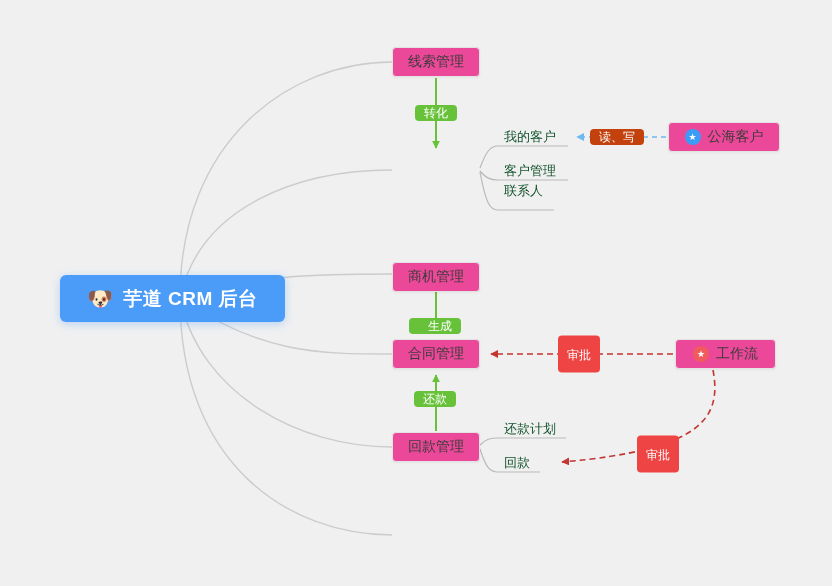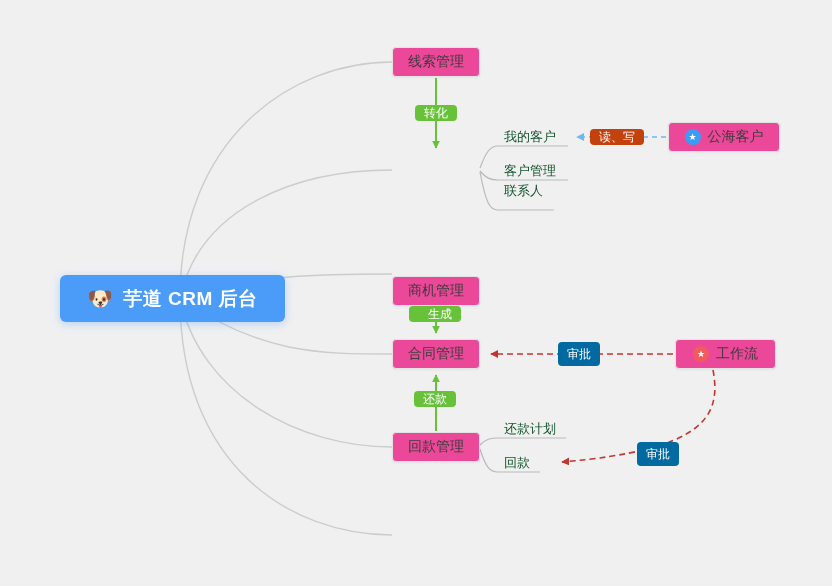--- a/index.html
+++ b/index.html
@@ -56,21 +56,21 @@
     font-size: 12px;
     display: flex;
     align-items: center;
     justify-content: center;
     transform: translate(-50%, -50%);
     white-space: nowrap;
     line-height: 1;
   }
   .badge.green { background: #67c23a; }
   .badge.blue  { background: #c2410c; }
-  .badge.red   { background: #0369a1; height: 24px; }
+  .badge.red   { background: #ef4444; height: 37px; }
 
   .child-label {
     position: absolute;
     font-size: 13px;
     color: #14532d;
     white-space: nowrap;
   }
 
   .icon-circle {
     width: 16px; height: 16px;
@@ -135,21 +135,21 @@
   </svg>
 
   <div class="center-node">
     <span class="root-emoji">🐶</span>
     <span>芋道 CRM 后台</span>
   </div>
 
   <div class="node" style="left:392px; top:47px; width:88px;">
     <span>线索管理</span>
   </div>
-  <div class="node" style="left:392px; top:276px; width:88px;font-family:Liberation Mono, monospace;">
+  <div class="node" style="left:392px; top:262px; width:88px;font-family:Liberation Mono, monospace;">
     <span>商机管理</span>
   </div>
   <div class="node" style="left:392px; top:432px; width:88px;">
     <span>回款管理</span>
   </div>
   <div class="node" style="left:392px; top:339px; width:88px;">
     <span>合同管理</span>
   </div>
 
   <div class="node" style="left:668px; top:122px; width:112px;">
@@ -162,19 +162,19 @@
   </div>
 
   <div class="child-label" style="left:504px; top:128px;">我的客户</div>
   <div class="child-label" style="left:504px; top:162px;">客户管理</div>
   <div class="child-label" style="left:504px; top:182px;">联系人</div>
 
   <div class="child-label" style="left:504px; top:420px;">还款计划</div>
   <div class="child-label" style="left:504px; top:454px;">回款</div>
 
   <div class="badge green" style="left:436px; top:113px;">转化</div>
-  <div class="badge green" style="left:435px; top:314px;padding-left:19px;">生成</div>
+  <div class="badge green" style="left:435px; top:326px;padding-left:19px;">生成</div>
   <div class="badge green" style="left:435px; top:399px;">还款</div>
   <div class="badge blue" style="left:617px; top:137px;">读、写</div>
   <div class="badge red" style="left:579px; top:354px;">审批</div>
   <div class="badge red" style="left:658px; top:454px;">审批</div>
 
 </div>
 
 </body></html>

